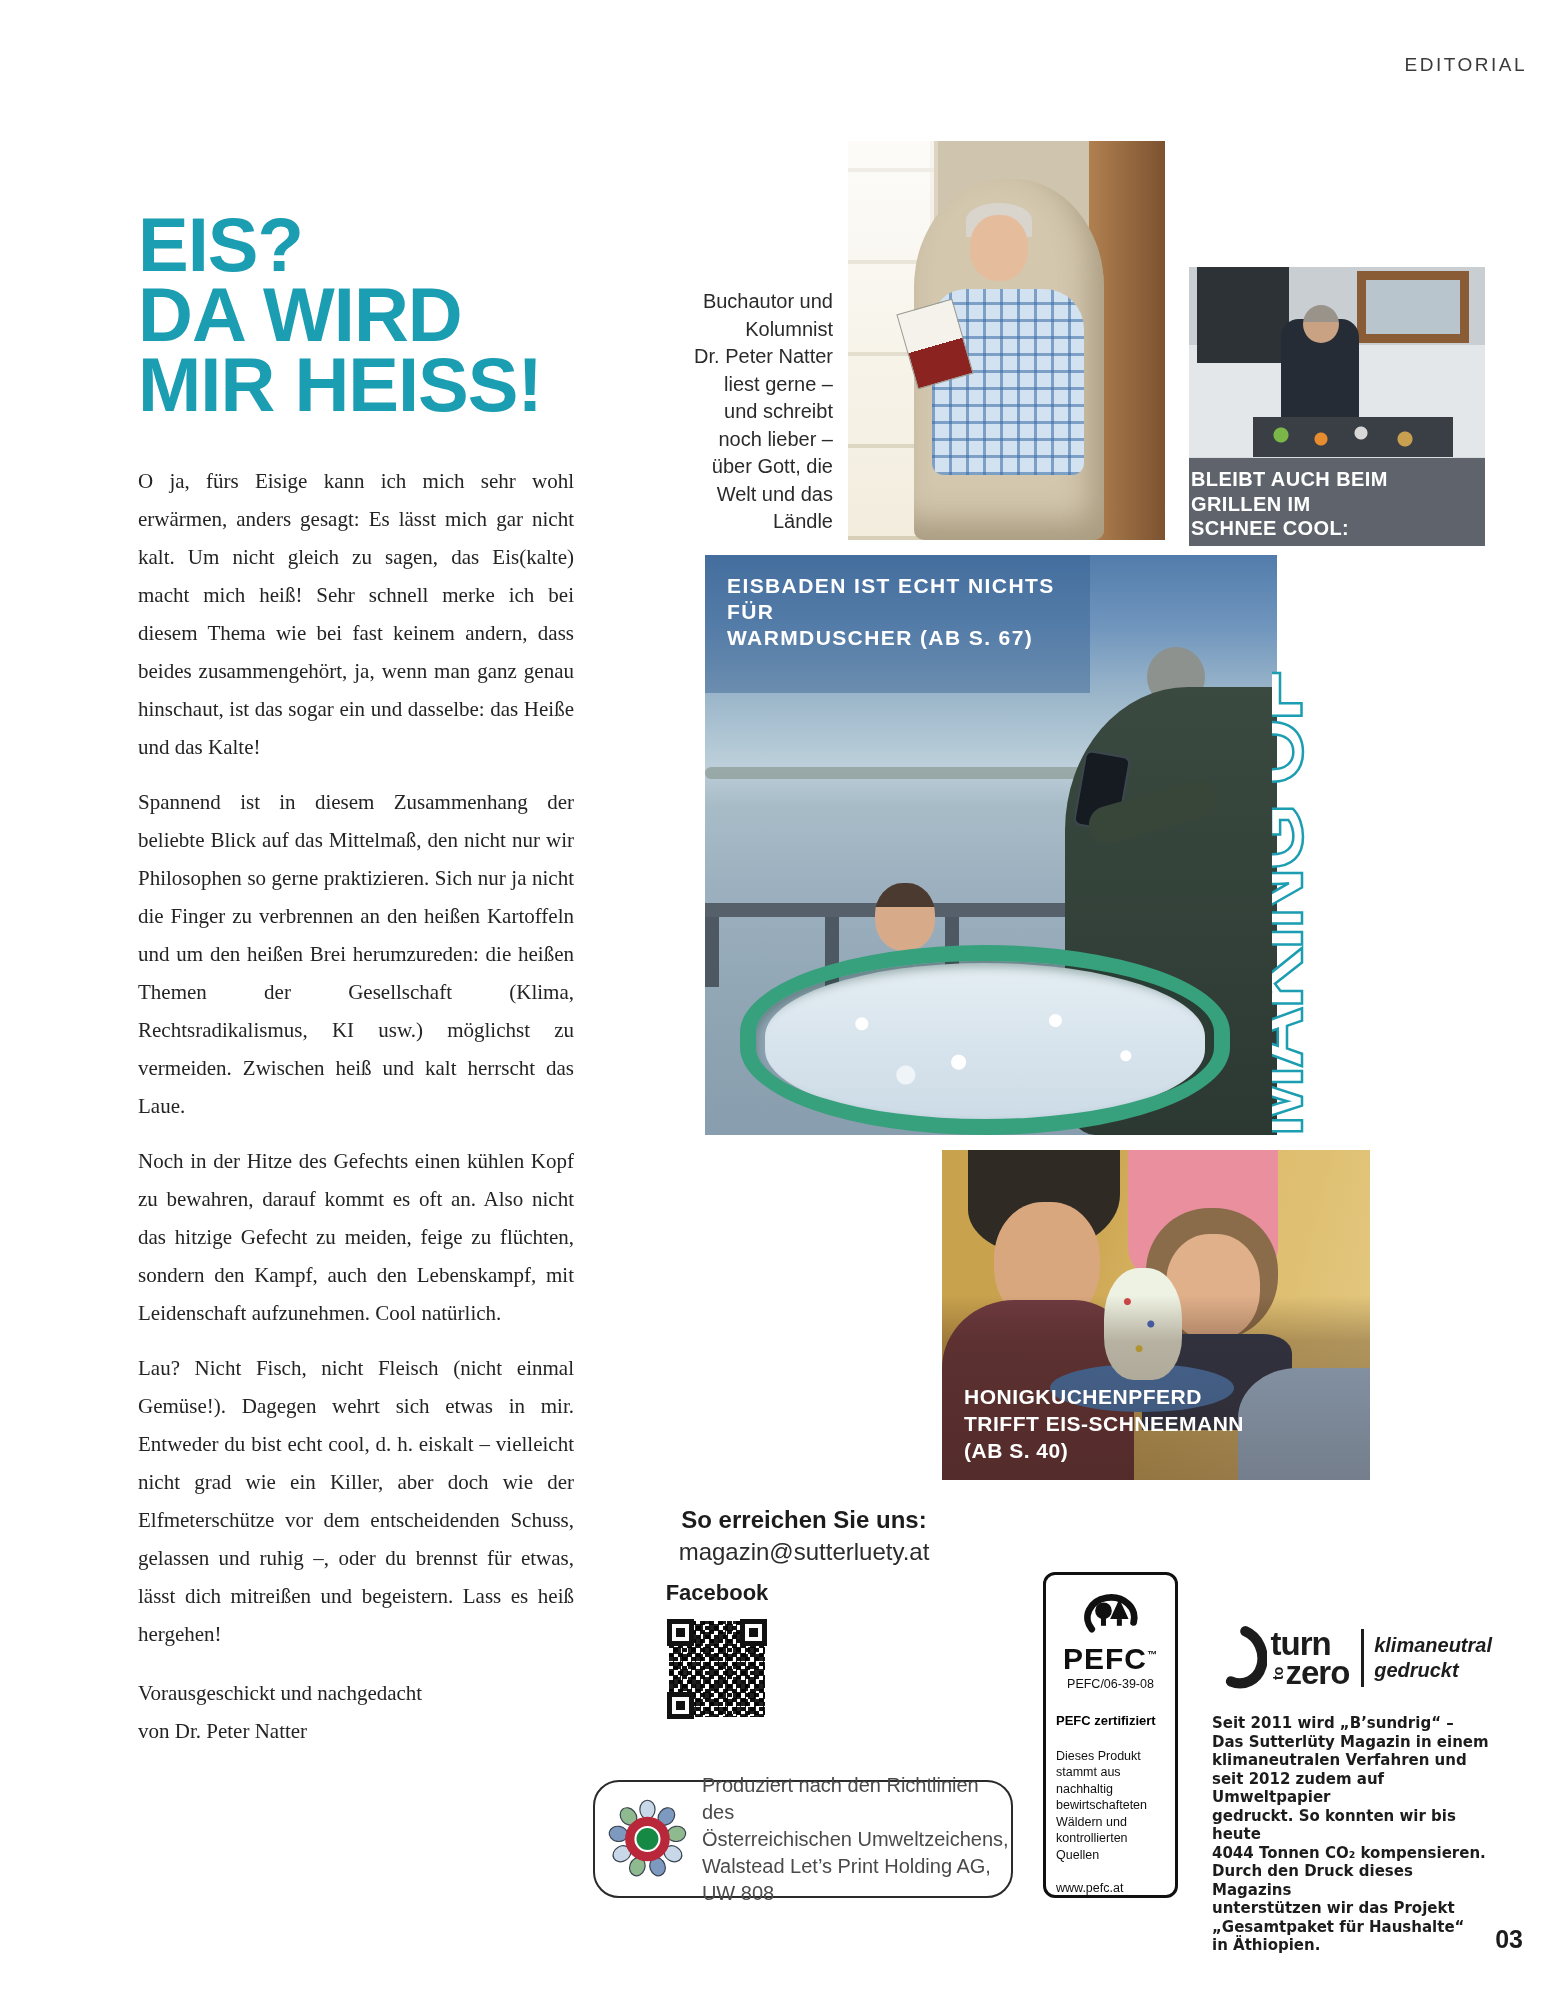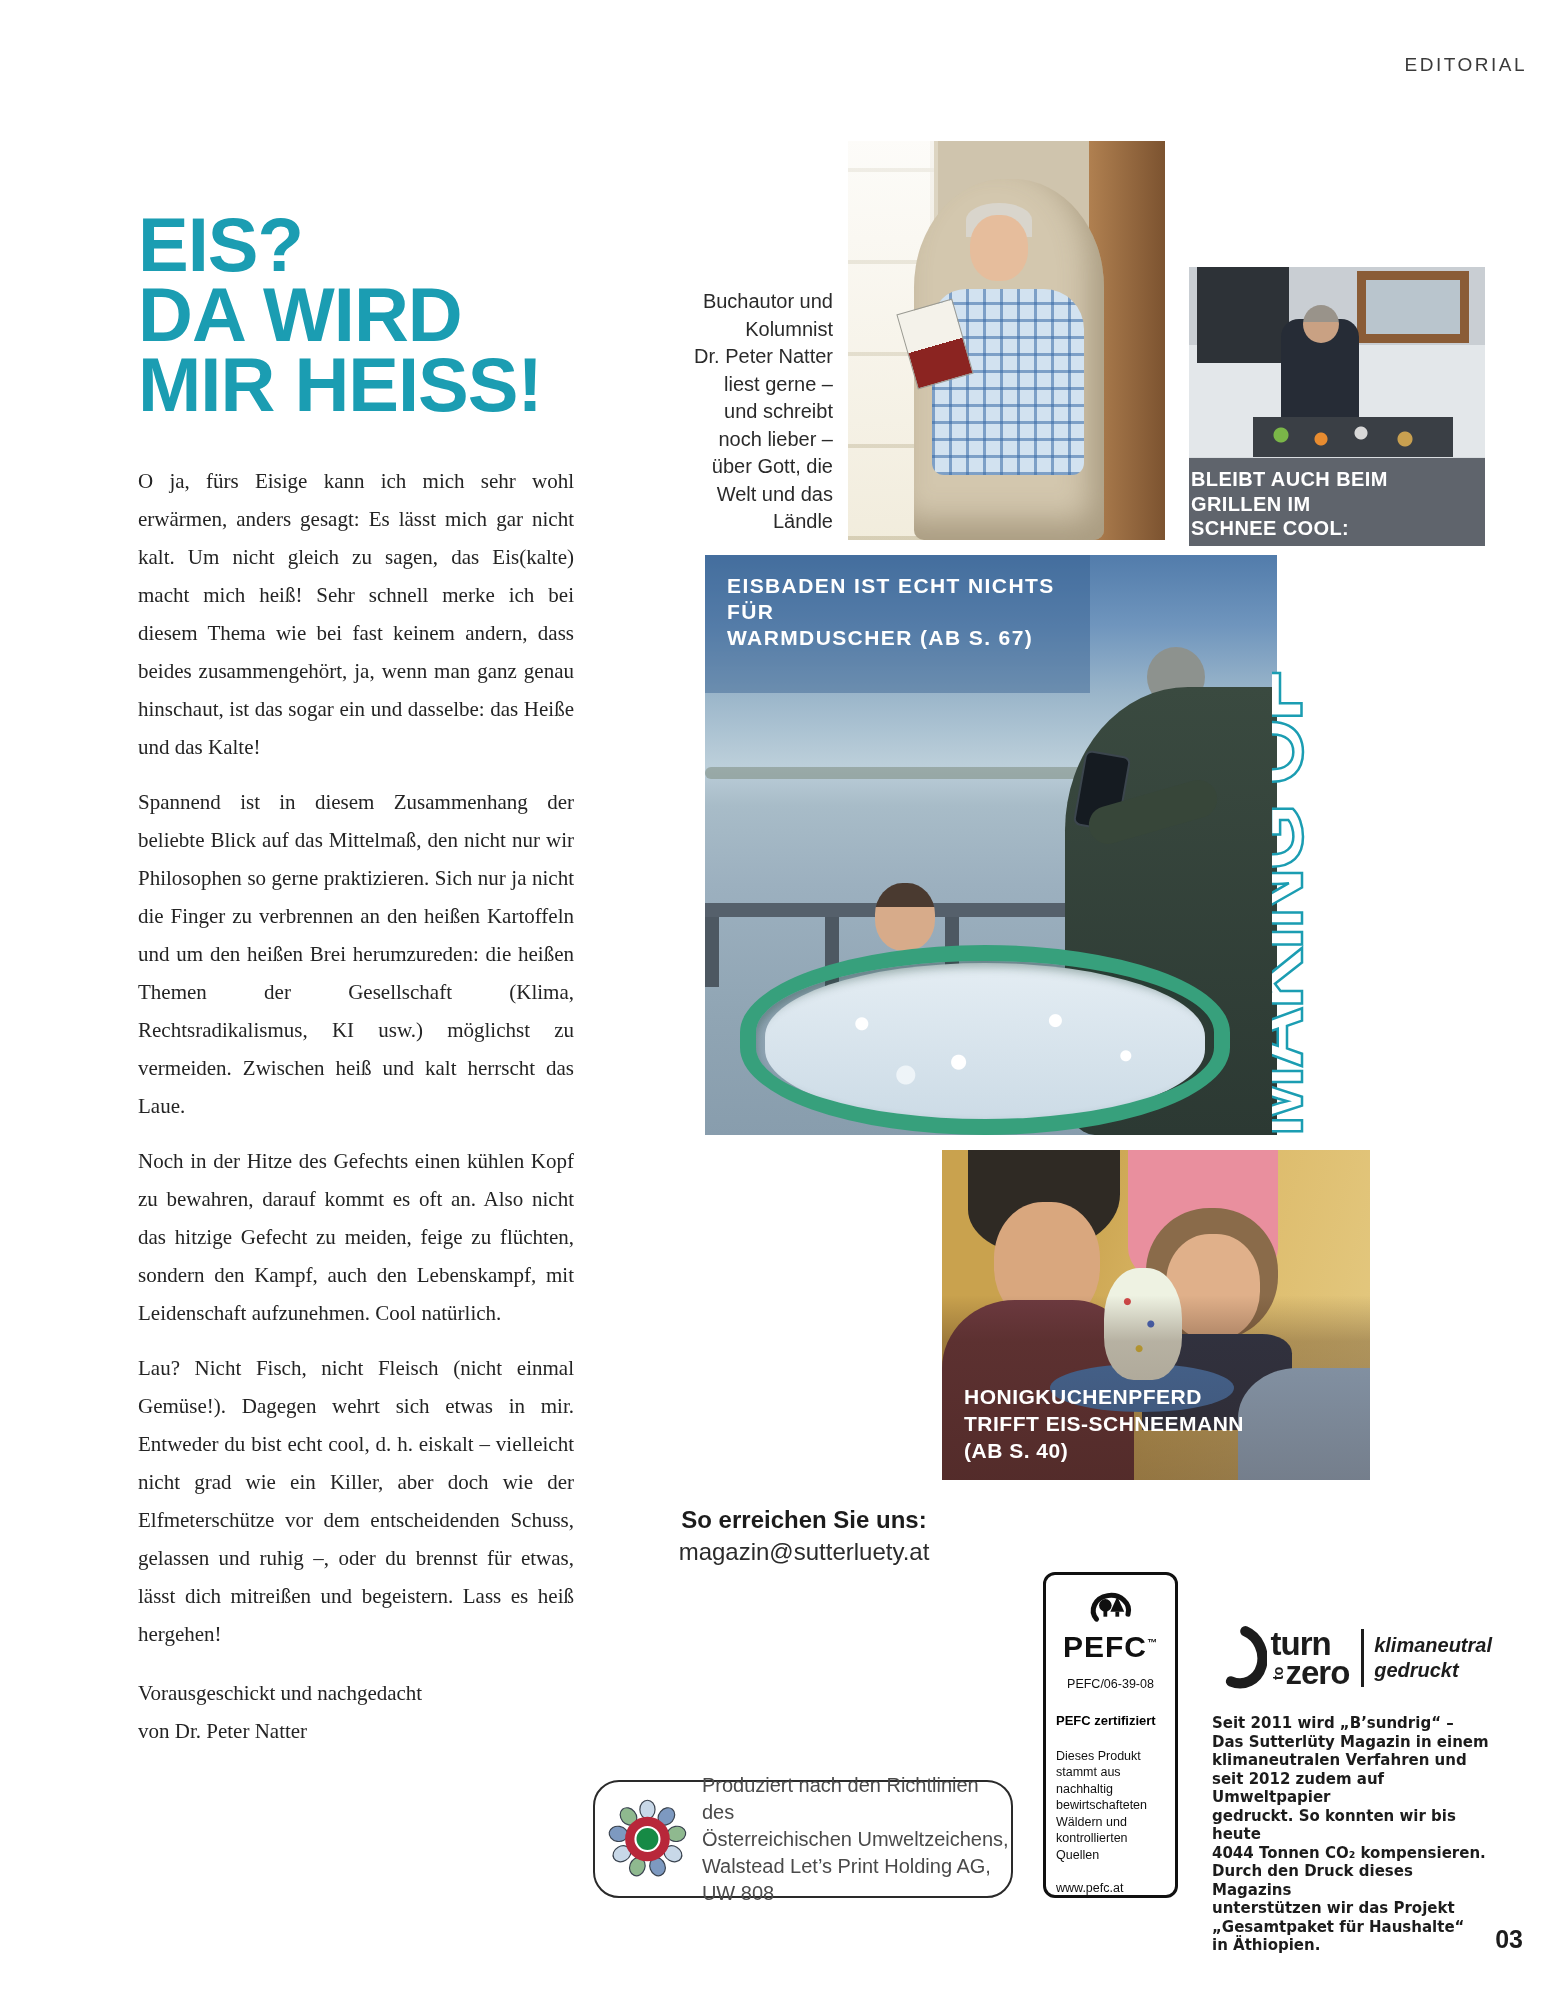--- a/index.html
+++ b/index.html
@@ -149,21 +149,21 @@
      border:2px solid #2a2a2a;border-radius:26px;display:flex;align-items:center;
      padding-left:12px;background:#fff;}
   .eco-text{font-size:20px;line-height:27px;color:#4a4a4a;margin-left:14px;white-space:pre-line;}
 
   
   .pefc-box{position:absolute;left:1043px;top:1572px;width:135px;height:326px;
      border:3px solid #101010;border-radius:12px;background:#fff;
      display:flex;flex-direction:column;align-items:center;padding:14px 10px 0 10px;}
   .pefc-word{font-size:30px;font-weight:700;letter-spacing:1px;color:#101010;line-height:30px;margin-top:2px;}
   .pefc-word sup{font-size:10px;}
-  .pefc-code{font-size:12.5px;color:#101010;margin-top:15px;}
+  .pefc-code{font-size:12.5px;color:#101010;margin-top:3px;}
   .pefc-cert{align-self:flex-start;font-size:13px;font-weight:700;margin-top:22px;color:#000000;}
   .pefc-desc{align-self:flex-start;font-size:12.5px;line-height:16.5px;margin-top:20px;color:#101010;width:104px;}
   .pefc-url{align-self:flex-start;font-size:12.5px;margin-top:18px;color:#101010;}
 
   
   .turnzero{position:absolute;left:1212px;top:1626px;width:280px;}
   .tz-row{display:flex;align-items:center;}
   .tz-words{margin-left:4px;font-weight:700;font-size:33px;letter-spacing:-1px;
             line-height:29px;color:#1c1c1c;}
   .tz-zero-line{display:flex;align-items:center;}
@@ -260,20 +260,29 @@
     <div class="ph pf-shade" data-name="caption-shade-overlay"></div>
     <div class="ph pf-caption" data-name="photo-caption-family">HONIGKUCHENPFERD
 TRIFFT EIS-SCHNEEMANN
 (AB S. 40)</div>
   </div>
 
   <div class="contact" data-name="contact-block">
     <div class="contact-heading" data-name="contact-heading">So erreichen Sie uns:</div>
     <div class="contact-email" data-name="contact-email">magazin@sutterluety.at</div>
     <div class="qr-row" data-name="qr-row">
+      <div class="qr-col" data-name="facebook-column">
+        <div class="qr-label" data-name="facebook-label">Facebook</div>
+        <div class="qr" data-name="facebook-qr-code">
+          <div class="qr-pattern" data-name="qr-pattern"></div>
+          <div class="finder tl" data-name="qr-finder"></div>
+          <div class="finder tr" data-name="qr-finder"></div>
+          <div class="finder bl" data-name="qr-finder"></div>
+        </div>
+      </div>
     </div>
   </div>
 
   <div class="eco-box" data-name="umweltzeichen-box">
     <svg width="96" height="96" viewBox="0 0 96 96" data-name="umweltzeichen-logo-icon">
       <g stroke="#39424e" stroke-width="1.4">
         <ellipse cx="48" cy="13" rx="9" ry="11" fill="#c8d8e8" transform="rotate(0 48 48)"></ellipse>
         <ellipse cx="48" cy="13" rx="9" ry="11" fill="#7d99c0" transform="rotate(40 48 48)"></ellipse>
         <ellipse cx="48" cy="13" rx="9" ry="11" fill="#8fb98f" transform="rotate(80 48 48)"></ellipse>
         <ellipse cx="48" cy="13" rx="9" ry="11" fill="#c8d8e8" transform="rotate(120 48 48)"></ellipse>

